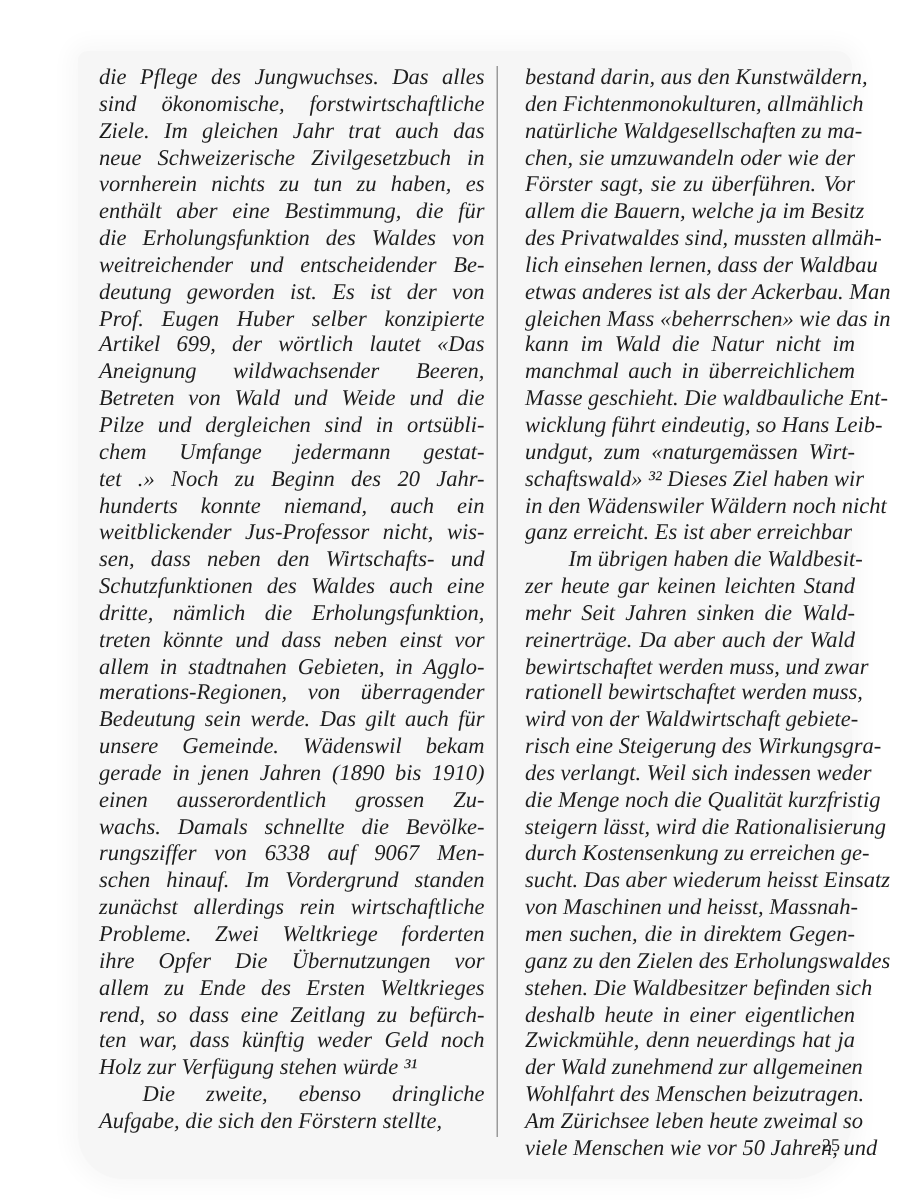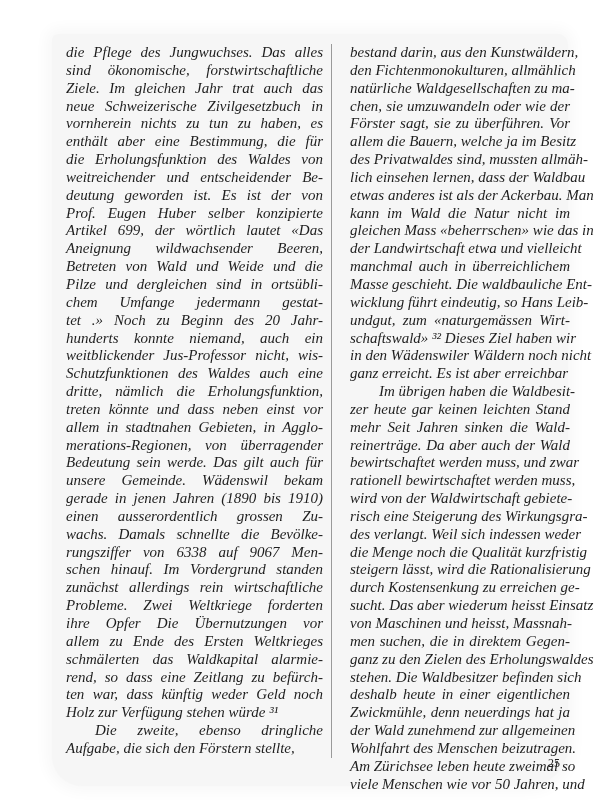--- a/index.html
+++ b/index.html
@@ -77,57 +77,56 @@
     <span class="line">deutung geworden ist. Es ist der von</span>
     <span class="line">Prof. Eugen Huber selber konzipierte</span>
     <span class="line">Artikel 699, der wörtlich lautet «Das</span>
     <span class="line">Aneignung wildwachsender Beeren,</span>
     <span class="line">Betreten von Wald und Weide und die</span>
     <span class="line">Pilze und dergleichen sind in ortsübli-</span>
     <span class="line">chem Umfange jedermann gestat-</span>
     <span class="line">tet .» Noch zu Beginn des 20 Jahr-</span>
     <span class="line">hunderts konnte niemand, auch ein</span>
     <span class="line">weitblickender Jus-Professor nicht, wis-</span>
+    <span class="line">sen, dass neben den Wirtschafts- und</span>
     <span class="line">Schutzfunktionen des Waldes auch eine</span>
     <span class="line">dritte, nämlich die Erholungsfunktion,</span>
     <span class="line">treten könnte und dass neben einst vor</span>
     <span class="line">allem in stadtnahen Gebieten, in Agglo-</span>
     <span class="line">merations-Regionen, von überragender</span>
     <span class="line">Bedeutung sein werde. Das gilt auch für</span>
     <span class="line">unsere Gemeinde. Wädenswil bekam</span>
     <span class="line">gerade in jenen Jahren (1890 bis 1910)</span>
     <span class="line">einen ausserordentlich grossen Zu-</span>
     <span class="line">wachs. Damals schnellte die Bevölke-</span>
     <span class="line">rungsziffer von 6338 auf 9067 Men-</span>
     <span class="line">schen hinauf. Im Vordergrund standen</span>
     <span class="line">zunächst allerdings rein wirtschaftliche</span>
     <span class="line">Probleme. Zwei Weltkriege forderten</span>
     <span class="line">ihre Opfer Die Übernutzungen vor</span>
     <span class="line">allem zu Ende des Ersten Weltkrieges</span>
-    <span class="line">schmälerten das Waldkapital alarmie-</span>
     <span class="line">rend, so dass eine Zeitlang zu befürch-</span>
     <span class="line">ten war, dass künftig weder Geld noch</span>
     <span class="line last">Holz zur Verfügung stehen würde ³¹</span>
     <span class="line indent">Die zweite, ebenso dringliche</span>
     <span class="line last">Aufgabe, die sich den Förstern stellte,</span>
   </div>
 <div class="rule"></div>
 <div class="col col-right" id="col-right">
     <span class="line">bestand darin, aus den Kunstwäldern,</span>
     <span class="line">den Fichtenmonokulturen, allmählich</span>
     <span class="line">natürliche Waldgesellschaften zu ma-</span>
     <span class="line">chen, sie umzuwandeln oder wie der</span>
     <span class="line">Förster sagt, sie zu überführen. Vor</span>
     <span class="line">allem die Bauern, welche ja im Besitz</span>
     <span class="line">des Privatwaldes sind, mussten allmäh-</span>
     <span class="line">lich einsehen lernen, dass der Waldbau</span>
     <span class="line">etwas anderes ist als der Ackerbau. Man</span>
+    <span class="line">gleichen Mass «beherrschen» wie das in</span>
     <span class="line">kann im Wald die Natur nicht im</span>
-    <span class="line">gleichen Mass «beherrschen» wie das in</span>
-    <span class="line">der Landwirtschaft etwa und vielleicht</span>
     <span class="line">manchmal auch in überreichlichem</span>
     <span class="line">Masse geschieht. Die waldbauliche Ent-</span>
     <span class="line">wicklung führt eindeutig, so Hans Leib-</span>
     <span class="line">undgut, zum «naturgemässen Wirt-</span>
     <span class="line">schaftswald» ³² Dieses Ziel haben wir</span>
     <span class="line">in den Wädenswiler Wäldern noch nicht</span>
     <span class="line last">ganz erreicht. Es ist aber erreichbar</span>
     <span class="line indent">Im übrigen haben die Waldbesit-</span>
     <span class="line">zer heute gar keinen leichten Stand</span>
     <span class="line">mehr Seit Jahren sinken die Wald-</span>

